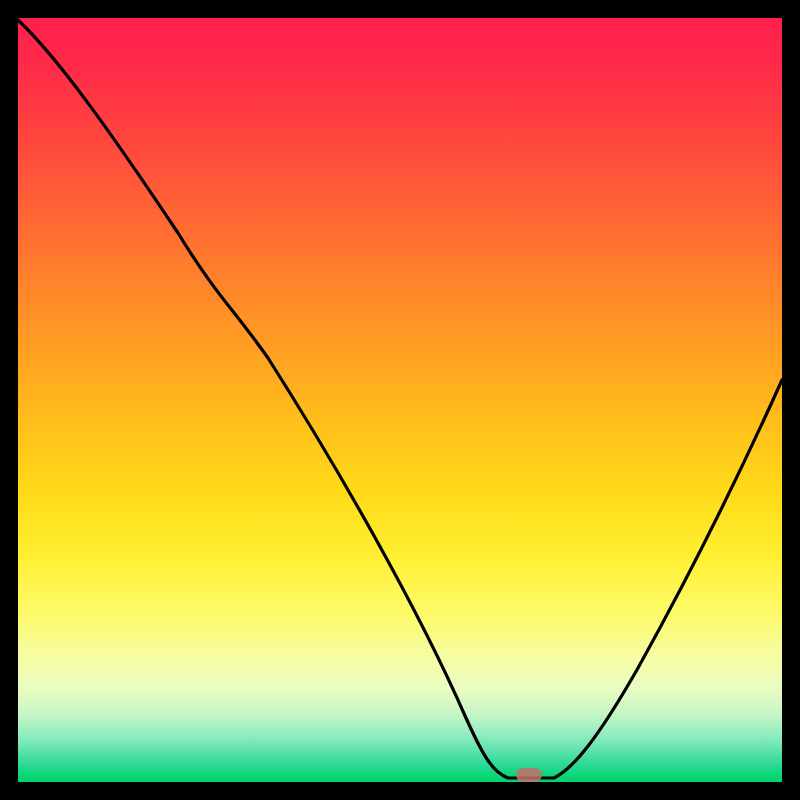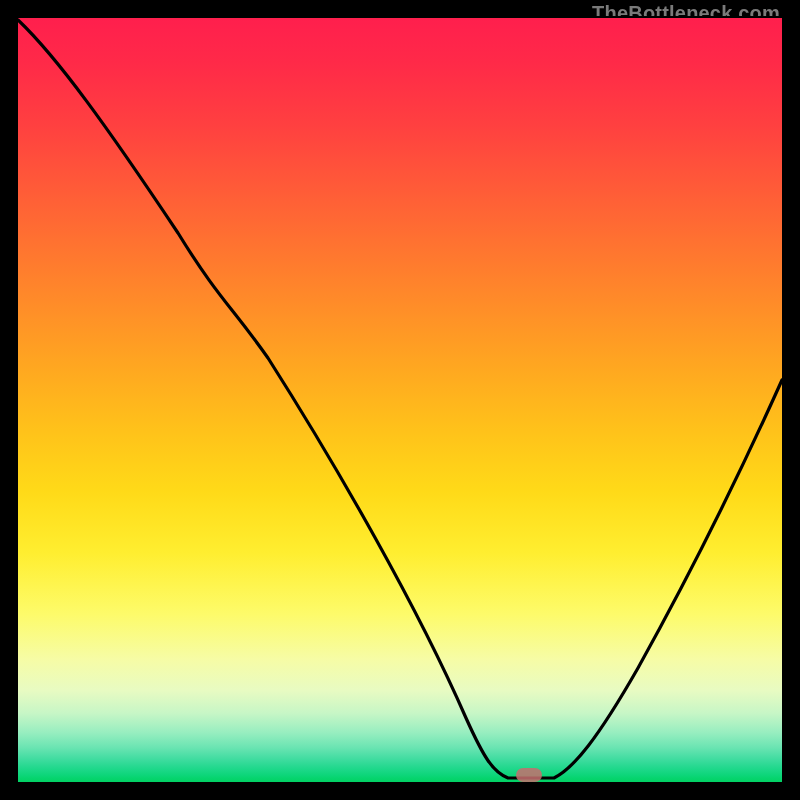--- a/index.html
+++ b/index.html
@@ -81,21 +81,20 @@
   }
   .marker {
     fill: #c56f6f;
     fill-opacity: 0.85;
   }
 </style>
 </head>
 <body>
 
 <div class="frame">
-  <div class="credit">TheBottleneck.com</div>
 
   <div class="plot-outer">
     <div class="plot-inner"></div>
 
     <svg class="curve" viewBox="0 0 764 764" preserveAspectRatio="none">
 
       <path d="M 0 2
                C 40 40, 90 110, 160 215
                C 200 280, 215 290, 250 340
                C 320 450, 400 590, 448 700

